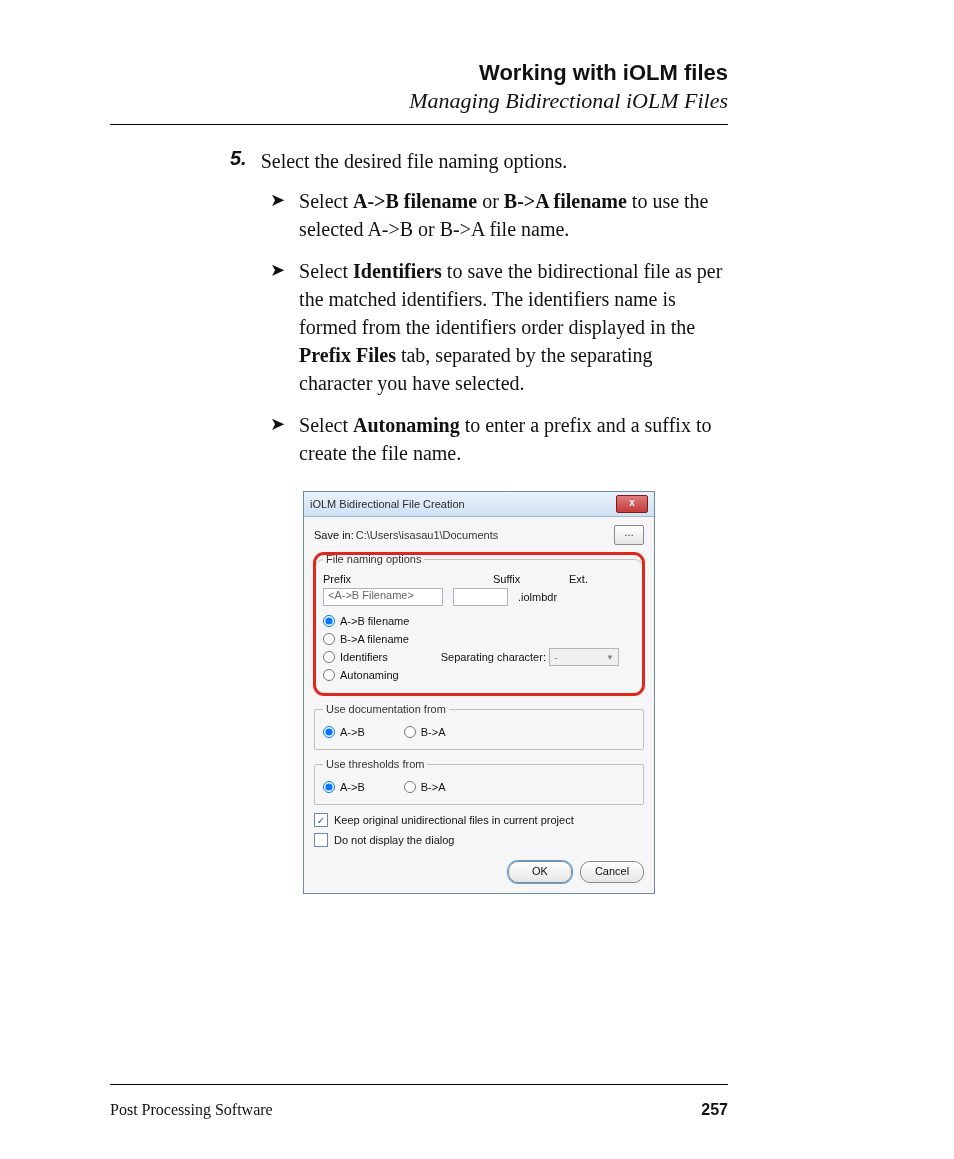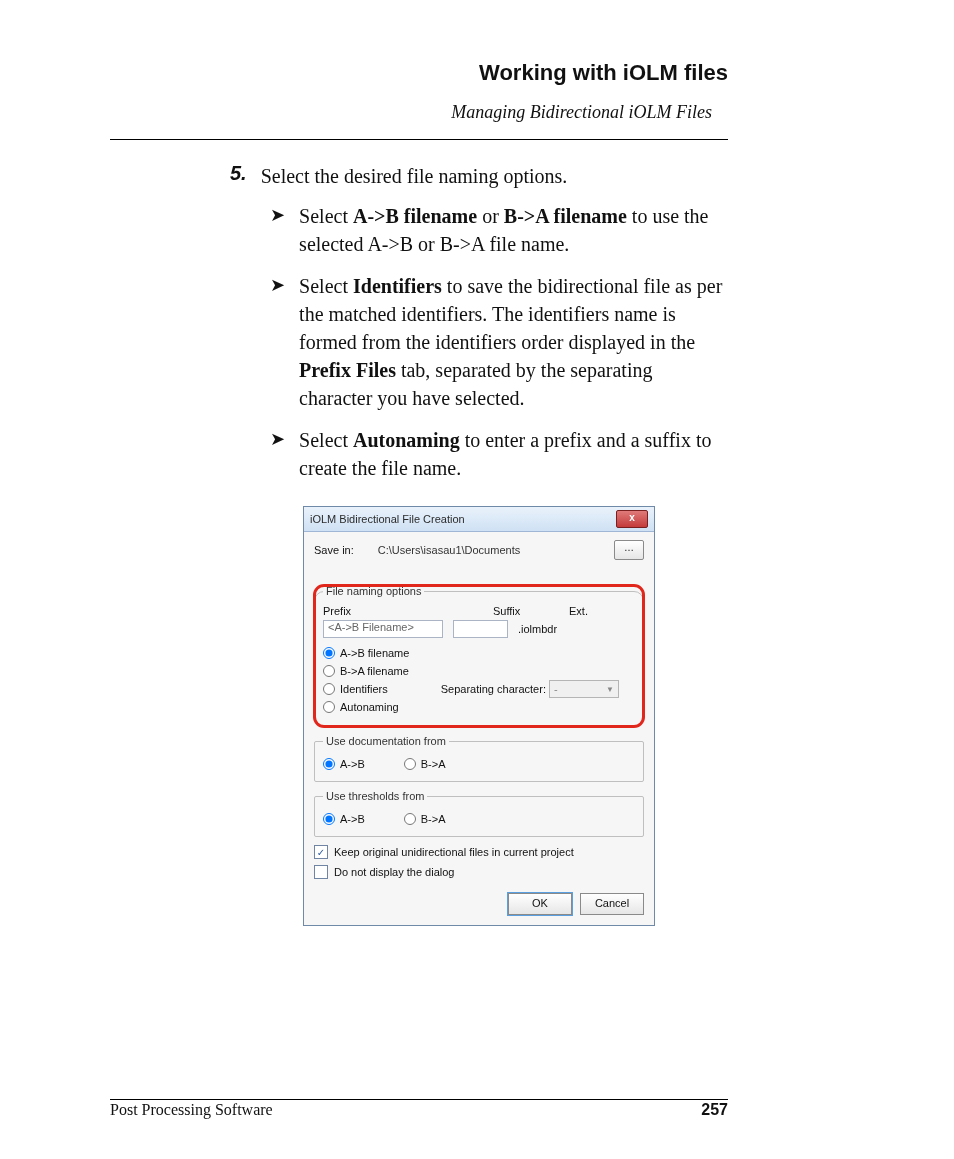--- a/index.html
+++ b/index.html
@@ -20,23 +20,23 @@
     text-align: right;
     margin-bottom: 8px;
   }
   .header h1 {
     margin: 0 0 2px 0;
     font-family: Arial, Helvetica, sans-serif;
     font-weight: 700;
     font-size: 22px;
   }
   .header .sub {
-    margin: 16px;
+    margin: 0;
     font-style: italic;
-    font-size: 18px;
+    font-size: 22px;
   }
   .rule {
     border: none;
     border-top: 1px solid #000;
     margin: 10px 0 22px 0;
   }
   .body {
     margin-left: 120px;
   }
   .step {
@@ -101,22 +101,22 @@
     text-align: center;
     line-height: 14px;
   }
   .dlgbody {
     padding: 8px 10px 10px 10px;
     background: #f6f6f6;
   }
   .saverow {
     display: flex;
     align-items: center;
-    gap: 24px;
-    margin-bottom: 25px;
+    gap: 2px;
+    margin-bottom: 8px;
   }
   .saverow .path {
     flex: 1;
     color: #333;
   }
   .browsebtn {
     width: 28px; height: 18px;
     border: 1px solid #8a8a8a;
     background: linear-gradient(#fff, #e6e6e6);
     border-radius: 2px;
@@ -204,39 +204,39 @@
     display: inline-flex; align-items: center; justify-content: center;
     font-size: 10px; color: #2a5aa0;
   }
   .dlgbtns {
     display: flex; justify-content: flex-end; gap: 8px; margin-top: 14px;
   }
   .dlgbtn {
     min-width: 62px; height: 20px;
     border: 1px solid #8a8a8a;
     background: linear-gradient(#fff,#e6e6e6);
-    border-radius: 0;
+    border-radius: 10px;
     text-align: center;
     line-height: 18px;
     font-size: 11px;
   }
   .dlgbtn.primary {
     box-shadow: 0 0 0 1px #5aa0e0;
   }
   input[type=radio] {
     margin: 0;
     width: 12px; height: 12px;
   }
 
   .footer {
     position: absolute;
     left: 110px; right: 100px;
     bottom: 40px;
     border-top: 1px solid #000;
-    padding-top: 1px;
+    padding-top: 16px;
     display: flex;
     justify-content: space-between;
     font-size: 16px;
   }
   .footer .pn { font-weight: 700; font-family: Arial, sans-serif; }
 </style>
 </head>
 <body>
 
 <div class="page">

